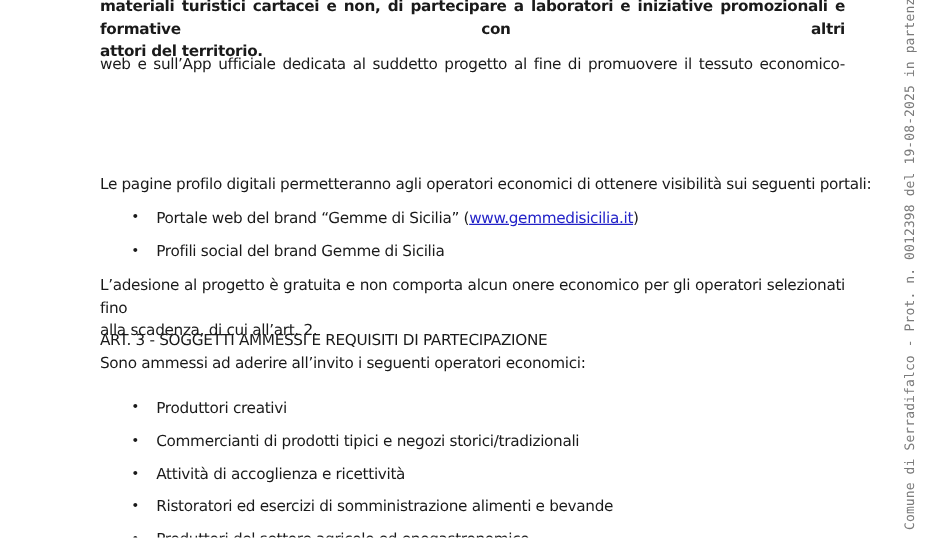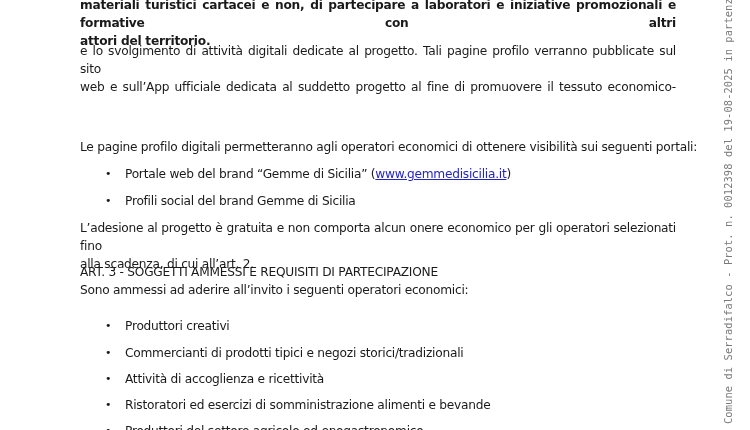--- a/index.html
+++ b/index.html
@@ -34,21 +34,20 @@
 <body>
 
 <div class="page">
 
   <div class="para bold" style="top:-4px;">
     <span class="jline">materiali turistici cartacei e non, di partecipare a laboratori e iniziative promozionali e formative con altri</span>
     <span class="line">attori del territorio.</span>
   </div>
 
   <div class="para" style="top:42px;">
-    <span class="jline">e lo svolgimento di attività digitali dedicate al progetto. Tali pagine profilo verranno pubblicate sul sito</span>
     <span class="jline">web e sull’App ufficiale dedicata al suddetto progetto al fine di promuovere il tessuto economico-</span>
   </div>
 
   <div class="para" style="top:138px;">
     <span class="line">Le pagine profilo digitali permetteranno agli operatori economici di ottenere visibilità sui seguenti portali:</span>
   </div>
 
   <div class="bullet-item" style="top:165px;">
     <span class="bullet">•</span>
     <span class="bullet-text"><span>Portale web del brand “Gemme di Sicilia” (</span><a class="link" href="#">www.gemmedisicilia.it</a><span>)</span></span>

